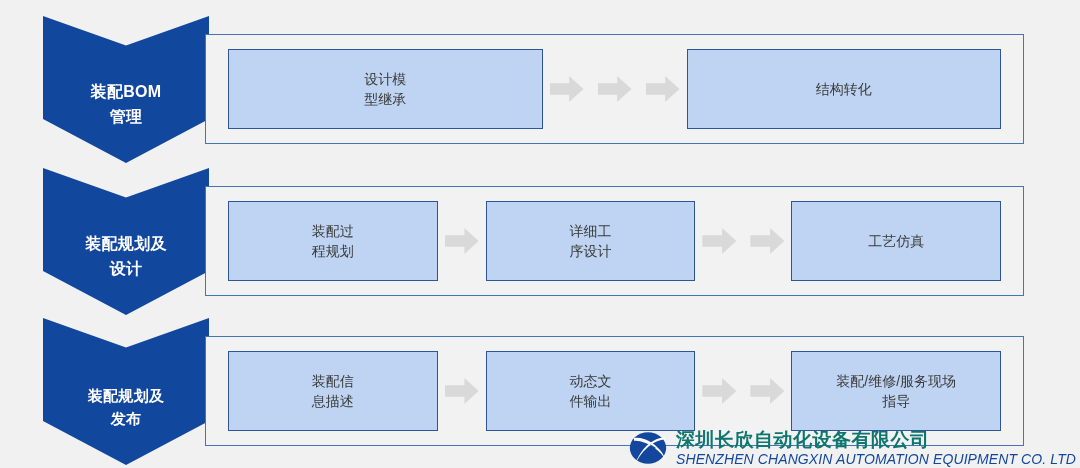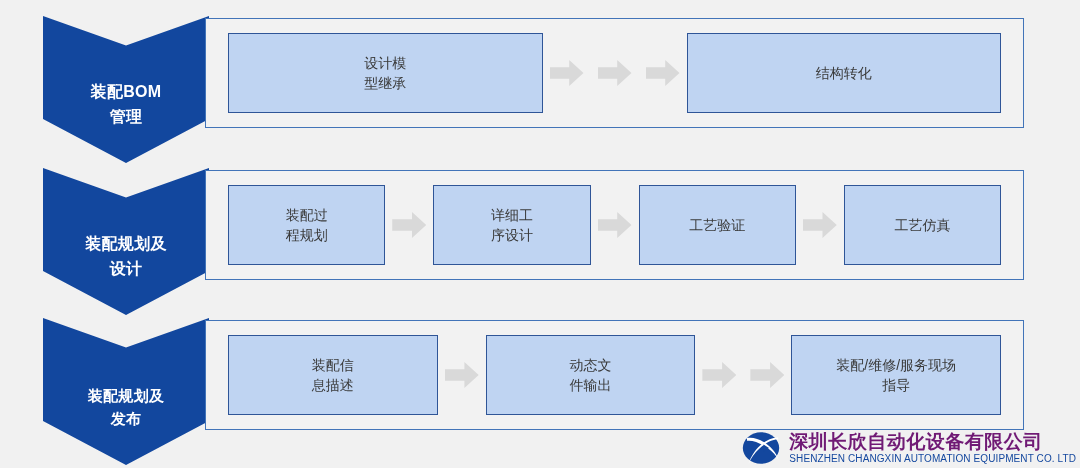--- a/index.html
+++ b/index.html
@@ -60,21 +60,21 @@
     letter-spacing: 0.3px;
     white-space: pre-line;
     margin-top: 17px;
   }
   .row-3 .chevron-label { font-size: 15px; }
 
   
   .band {
     position: absolute;
     left: 205px;
-    top: 2px;
+    top: 18px;
     width: 819px;
     height: 110px;
     background: #f2f2f2;
     border: 1px solid #4274B8;
     box-sizing: border-box;
     display: flex;
     align-items: flex-start;
     padding: 0 22px;
     box-sizing: border-box;
   }
@@ -122,32 +122,33 @@
     align-items: center;
     gap: 7px;
   }
   .logo-mark {
     width: 42px;
     height: 36px;
     flex: 0 0 42px;
   }
   .logo-text { display: flex; flex-direction: column; line-height: 1; }
   .logo-cn {
-    color: #701a75;
+    color: #0f766e;
     font-size: 19px;
     font-weight: bold;
     letter-spacing: 0.5px;
     white-space: nowrap;
   }
   .logo-en {
     color: #13479E;
-    font-size: 10px;
+    font-size: 14px;
     letter-spacing: 0.1px;
     margin-top: 3px;
     white-space: nowrap;
+    font-style: italic;
   }
 </style>
 </head>
 <body>
 
 <div id="diagram">
 
   <div class="row row-1">
     <div class="chevron">
       <div class="chevron-label">装配BOM
@@ -179,23 +180,20 @@
         <div class="step-box">
           <span class="step-label">装配过
 程规划</span>
         </div>
         <div class="arrow"></div>
         <div class="step-box">
           <span class="step-label">详细工
 序设计</span>
         </div>
         <div class="arrow"></div>
-        <div class="step-box">
-          <span class="step-label">工艺验证</span>
-        </div>
         <div class="arrow"></div>
         <div class="step-box">
           <span class="step-label">工艺仿真</span>
         </div>
       </div>
     </div>
   </div>
 
   <div class="row row-3">
     <div class="chevron">

